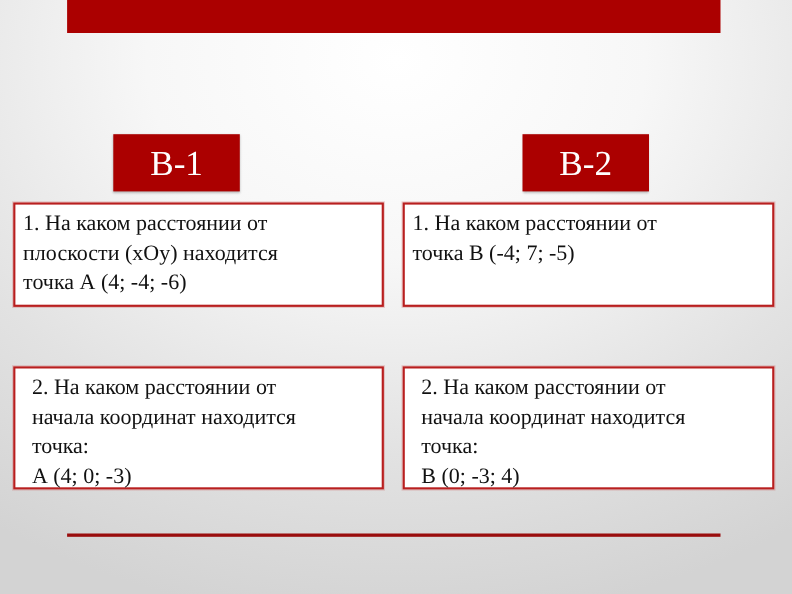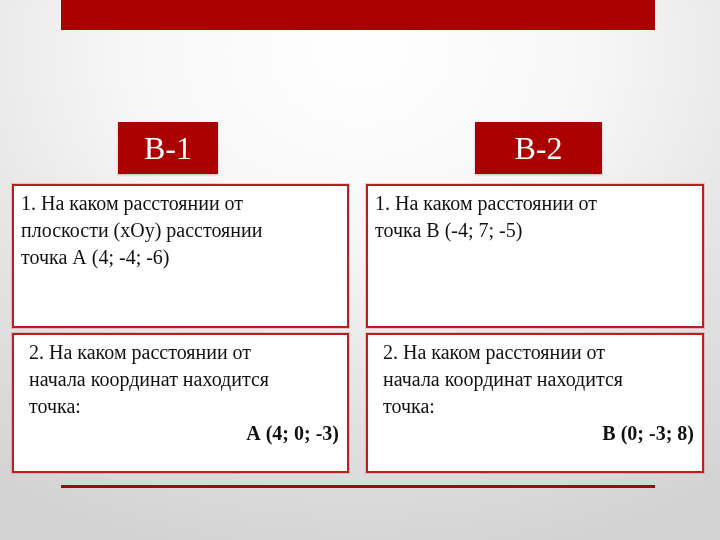--- a/index.html
+++ b/index.html
@@ -11,66 +11,66 @@
     .title-bar {
       position: absolute; left: 61px; top: 0; width: 594px; height: 30px;
       background: #ab0000;
     }
     .variant {
       position: absolute; top: 122px; height: 52px;
       background: #ab0000; color: #fff;
       font-size: 32px; line-height: 52px; text-align: center;
       box-shadow: 0 1px 2px rgba(0,0,0,0.25);
     }
-    .variant.v1 { left: 118px; width: 100px; }
-    .variant.v2 { left: 475px; width: 127px; }
+    .variant.v1 { left: 103px; width: 115px; }
+    .variant.v2 { left: 475px; width: 115px; }
     .task {
       position: absolute; background: #fff;
       border: 2px solid #b81f1f; box-sizing: border-box;
       outline: 1px solid rgba(200,80,80,0.25);
       color: #111; font-size: 20px; line-height: 27px;
       padding: 4px 8px 0 7px;
     }
     .task.l { left: 12px; width: 337px; }
     .task.r { left: 366px; width: 338px; }
-    .task.q1 { top: 184px; height: 144px; }
-    .task.q2 { top: 333px; height: 140px; padding-left: 15px; }
-    .task .center { display: block; text-align: right; font-weight: bold; }
+    .task.q1 { top: 184px; height: 95px; }
+    .task.q2 { top: 333px; height: 112px; padding-left: 15px; }
+    .task .center { display: block; text-align: left; }
     .task .line { display: block; white-space: nowrap; }
     .bottom-line {
       position: absolute; left: 61px; top: 485px; width: 594px; height: 3px;
       background: #9a0d0d;
     }
   </style>
 </head>
 <body>
 
 <div class="title-bar"></div>
 
 <div class="variant v1">В-1</div>
 <div class="variant v2">В-2</div>
 
 <div class="task l q1">
   <span class="line">1. На каком расстоянии от</span>
-  <span class="line">плоскости (xOy) расстоянии</span>
+  <span class="line">плоскости (xOy) находится</span>
   <span class="line">точка А (4; -4; -6)</span>
 </div>
 
 <div class="task r q1">
   <span class="line">1. На каком расстоянии от</span>
   <span class="line">точка В (-4; 7; -5)</span>
 </div>
 
 <div class="task l q2">
   <span class="line">2. На каком расстоянии от</span>
   <span class="line">начала координат находится</span>
   <span class="line">точка:</span>
   <span class="center">А (4; 0; -3)</span>
 </div>
 
 <div class="task r q2">
   <span class="line">2. На каком расстоянии от</span>
   <span class="line">начала координат находится</span>
   <span class="line">точка:</span>
-  <span class="center">В (0; -3; 8)</span>
+  <span class="center">В (0; -3; 4)</span>
 </div>
 
 <div class="bottom-line"></div>
 
 </body></html>

